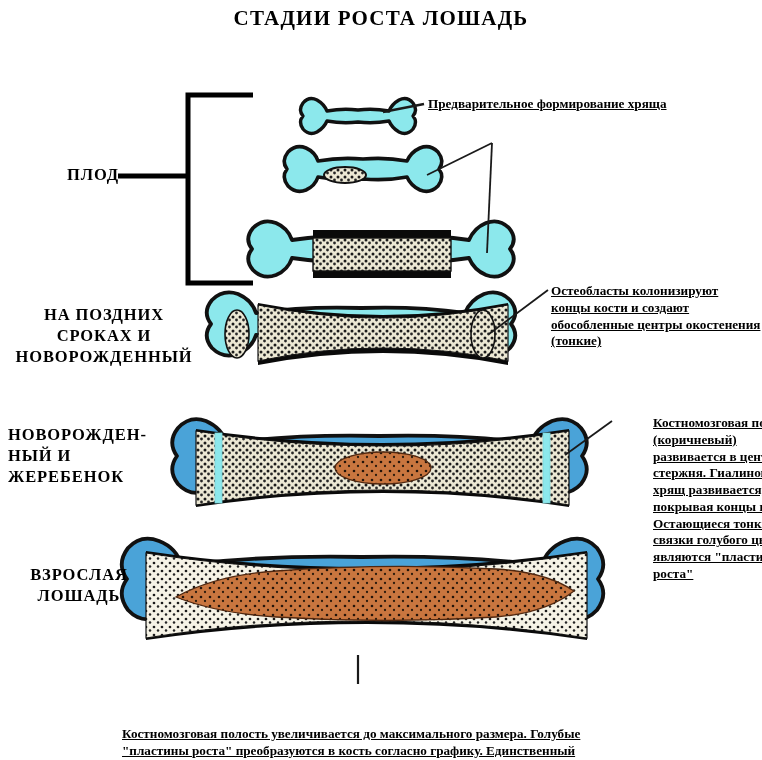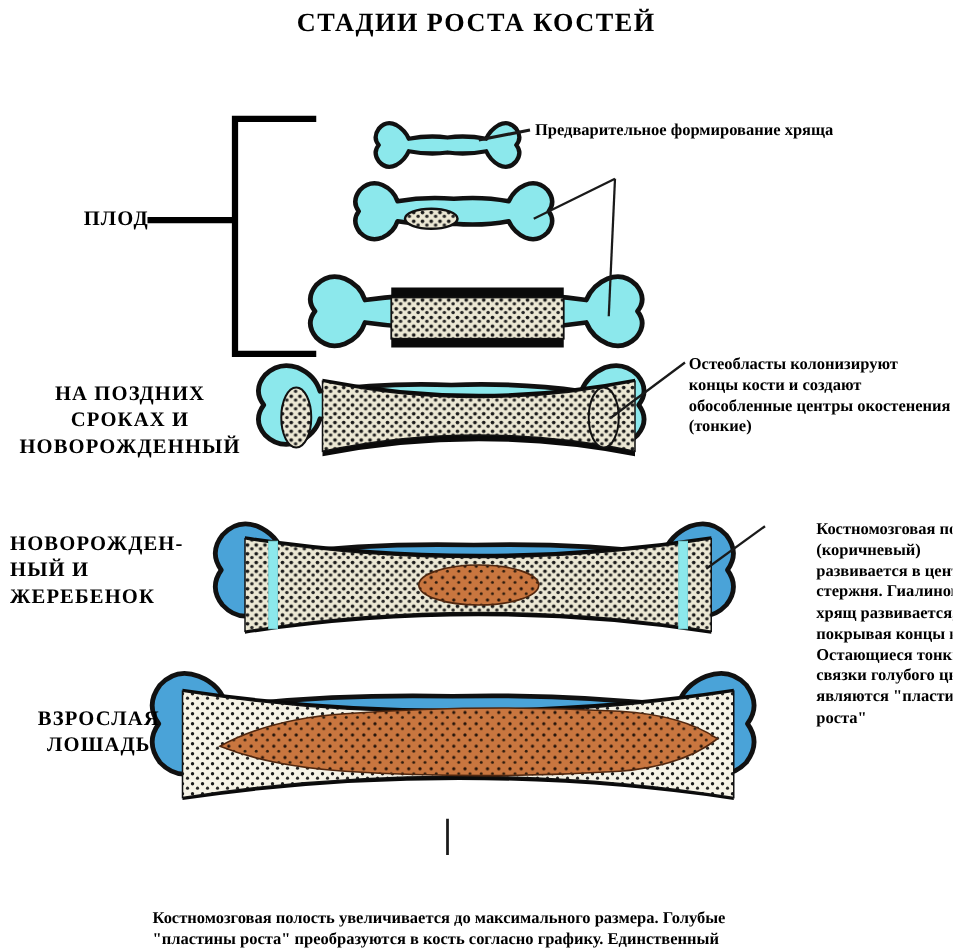--- a/index.html
+++ b/index.html
@@ -49,39 +49,40 @@
     text-align: center;
     font-family: "Liberation Serif", "DejaVu Serif", serif;
   }
 
   .callout {
     position: absolute;
     font-weight: bold;
     font-size: 13.2px;
     line-height: 1.27;
     font-family: "Liberation Serif", "DejaVu Serif", serif;
+    text-decoration: underline;
   }
 
   #label-fetus { left: 28px; top: 165px; width: 130px; text-align: center; }
   #label-late-fetal { left: 6px; top: 305px; width: 196px; }
   #label-newborn { left: 8px; top: 425px; width: 176px; text-align: left;}
   #label-adult { left: 4px; top: 565px; width: 150px; }
 
   #callout-cartilage { left: 428px; top: 96px; width: 330px; }
   #callout-osteoblast { left: 497px; top: 134px; width: 262px; }
   #callout-epiphysis { left: 551px; top: 283px; width: 210px; }
   #callout-marrow { left: 611px; top: 415px; width: 146px; margin-left: 42px; }
   #callout-bottom { left: 122px; top: 685px; width: 460px; line-height: 1.30; margin-top: 40px; }
 </style>
 </head>
 <body>
 
 <div class="stage">
 
-  <div class="title">СТАДИИ РОСТА КОСТЕЙ</div>
+  <div class="title">СТАДИИ РОСТА ЛОШАДЬ</div>
 
   <svg id="diagram-svg" width="762" height="760" viewBox="0 0 762 760">
     <defs>
       <pattern id="speckle" width="7" height="7" patternUnits="userSpaceOnUse">
         <rect width="7" height="7" fill="#ece8d4"></rect>
         <circle cx="2" cy="2" r="1.5" fill="#1a1a1a"></circle>
         <circle cx="5.5" cy="5" r="1.4" fill="#262626"></circle>
       </pattern>
       <pattern id="speckle-light" width="8" height="8" patternUnits="userSpaceOnUse">
         <rect width="8" height="8" fill="#f6f3e6"></rect>

